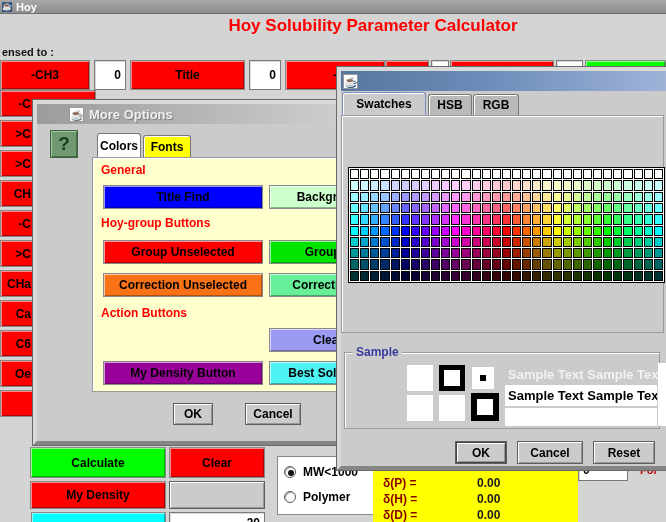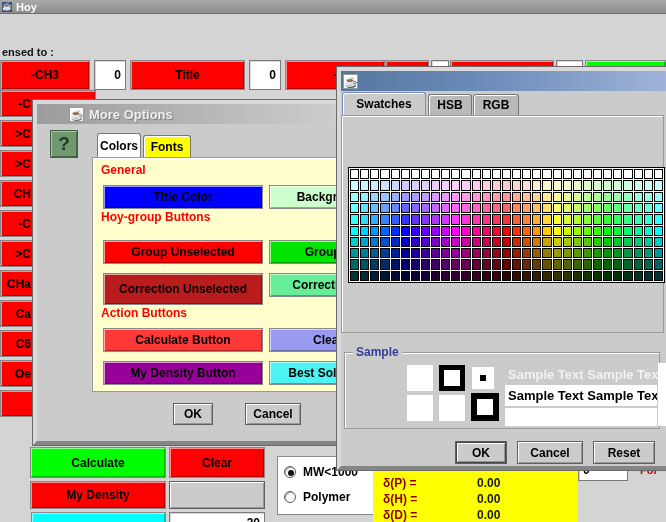--- a/index.html
+++ b/index.html
@@ -89,20 +89,21 @@
 </style>
 </head>
 <body>
 
 <div id="root">
 
   <div class="abs win-titlebar">
     <span class="mini-icon">☕</span>
     <span>Hoy</span>
   </div>
+  <div class="abs main-heading">Hoy Solubility Parameter Calculator</div>
   <div class="abs licensed">ensed to :</div>
 
   <div class="abs rbtn" style="left:0;top:60px;width:90px;height:30px">-CH3</div>
   <div class="abs field num" style="left:94px;top:60px;width:32px;height:30px">0</div>
   <div class="abs rbtn" style="left:130px;top:60px;width:115px;height:30px">Title</div>
   <div class="abs field num" style="left:249px;top:60px;width:32px;height:30px">0</div>
   <div class="abs rbtn" style="left:285px;top:60px;width:100px;height:30px">-</div>
 
   <div class="abs rbtn" style="left:385px;top:60px;width:44px;height:30px"></div>
   <div class="abs field" style="left:431px;top:60px;width:18px;height:30px"></div>
@@ -161,31 +162,30 @@
       <span>More Options</span>
     </div>
 
     <div class="abs help-btn" style="left:13px;top:26px;width:28px;height:28px">?</div>
 
     <div class="abs tab" style="left:60px;top:29px;width:44px;height:25px;background:#fff">Colors</div>
     <div class="abs tab" style="left:106px;top:31px;width:48px;height:23px;background:#ffff00">Fonts</div>
 
     <div class="abs mo-panel" style="left:55px;top:53px;width:249px;height:235px;overflow:visible">
       <span class="abs mo-header" style="left:8px;top:5px">General</span>
-      <div class="abs mo-btn" style="left: 10px; top: 27px; width: 160px; height: 24px; background: rgb(0, 0, 255);">Title Color</div>
+      <div class="abs mo-btn" style="left: 10px; top: 27px; width: 160px; height: 24px; background: rgb(0, 0, 255);">Title Find</div>
       <div class="abs mo-btn" style="left: 176px; top: 27px; width: 160px; height: 24px; background: rgb(204, 255, 204);">Background Color</div>
 
-      <span class="abs mo-header" style="left:8px;top:52px">Hoy-group Buttons</span>
+      <span class="abs mo-header" style="left:8px;top:58px">Hoy-group Buttons</span>
       <div class="abs mo-btn" style="left: 10px; top: 82px; width: 160px; height: 24px; background: rgb(255, 0, 0);">Group Unselected</div>
       <div class="abs mo-btn" style="left: 176px; top: 82px; width: 160px; height: 24px; background: rgb(0, 228, 0);">Group Selected</div>
-      <div class="abs mo-btn" style="left: 10px; top: 115px; width: 160px; height: 32px; background: #b91c1c;">Correction Unselected</div>
+      <div class="abs mo-btn" style="left: 10px; top: 115px; width: 160px; height: 24px; background: #f97316;">Correction Unselected</div>
       <div class="abs mo-btn" style="left: 176px; top: 115px; width: 160px; height: 24px; background: rgb(102, 238, 153);">Correction Selected</div>
 
       <span class="abs mo-header" style="left:8px;top:148px">Action Buttons</span>
-      <div class="abs mo-btn" style="left: 10px; top: 170px; width: 160px; height: 24px; background: rgb(255, 56, 56);">Calculate Button</div>
       <div class="abs mo-btn" style="left: 176px; top: 170px; width: 160px; height: 24px; background: rgb(154, 154, 240);">Clear Button</div>
       <div class="abs mo-btn" style="left: 10px; top: 203px; width: 160px; height: 24px; background: rgb(153, 0, 153);">My Density Button</div>
       <div class="abs mo-btn" style="left: 176px; top: 203px; width: 160px; height: 24px; background: rgb(77, 242, 242);">Best Solvents Button</div>
     </div>
 
     <div class="abs dlg-btn" style="left:136px;top:299px;width:40px;height:22px">OK</div>
     <div class="abs dlg-btn" style="left:208px;top:299px;width:56px;height:22px">Cancel</div>
   </div>
 
   <div class="abs dialog" style="left:337px;top:67px;width:333px;height:403px;z-index:20">

